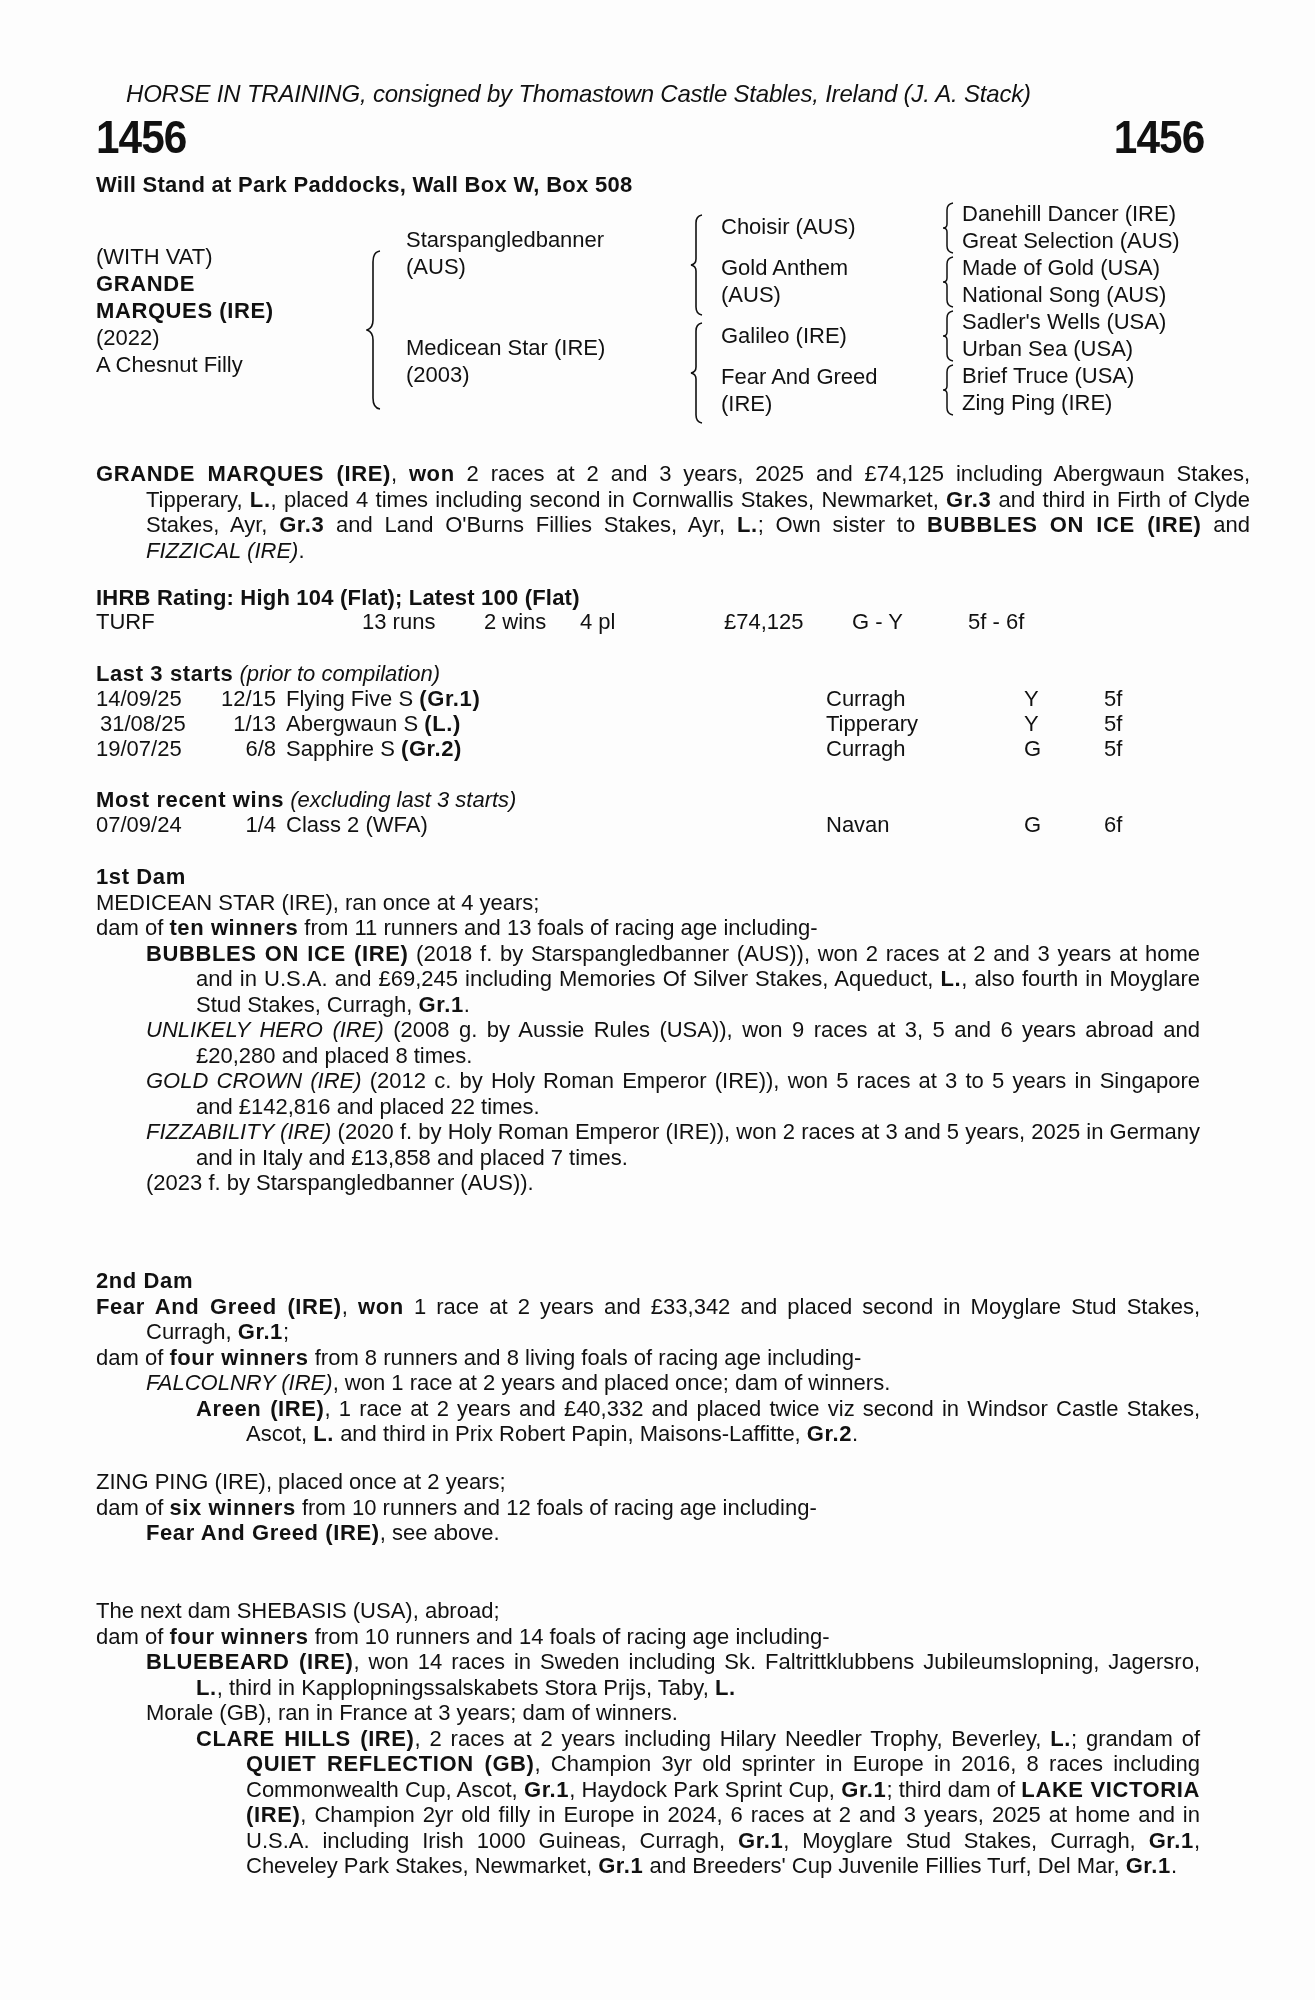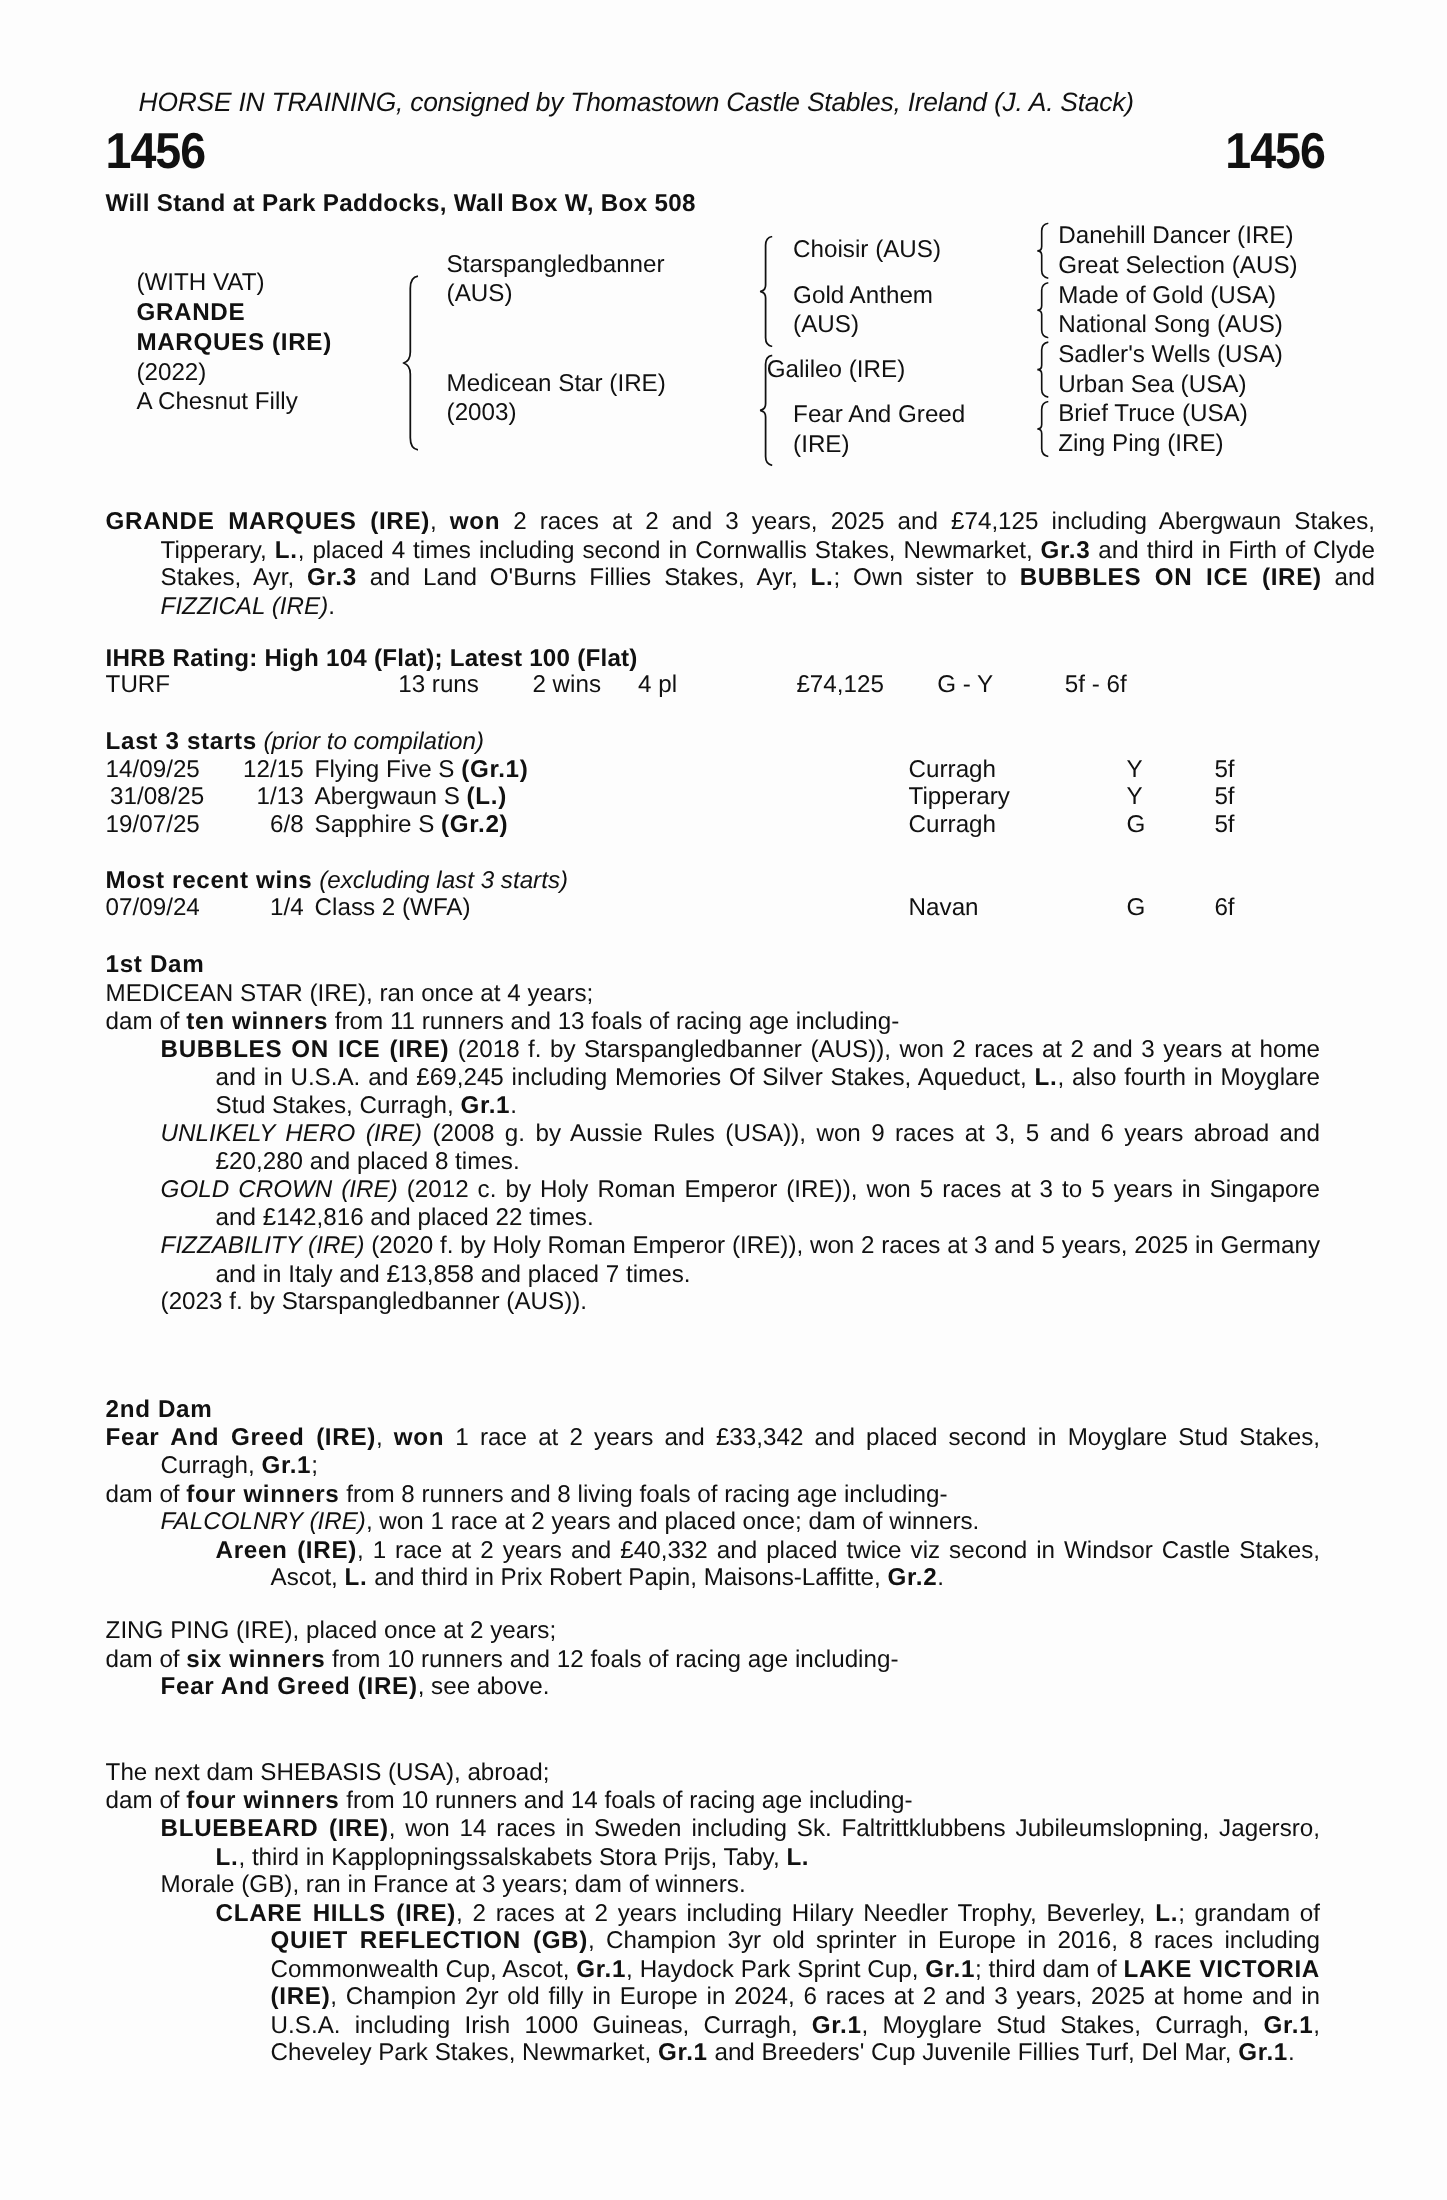--- a/index.html
+++ b/index.html
@@ -26,21 +26,21 @@
 </head>
 <body>
 
 <div class="page">
 
   <div class="abs hdr-italic" style="left:30px; top:80px;">HORSE IN TRAINING, consigned by Thomastown Castle Stables, Ireland (J. A. Stack)</div>
   <div class="abs lot" style="left:0; top:110px;">1456</div>
   <div class="abs lot lot-r" style="right:-4px; top:110px;">1456</div>
   <div class="abs stand" style="left:0; top:172px;">Will Stand at Park Paddocks, Wall Box W, Box 508</div>
 
-  <div class="abs ped" style="left:0; top:243px; width:230px; line-height:27px;margin-left:28px;">
+  <div class="abs ped" style="left:0; top:243px; width:230px; line-height:27px;">
     <div>(WITH VAT)</div>
     <div class="bb">GRANDE</div>
     <div class="bb">MARQUES (IRE)</div>
     <div>(2022)</div>
     <div>A Chesnut Filly</div>
   </div>
 
   <svg class="brace" style="left:270px; top:250px;" width="16" height="160" viewBox="0 0 16 160">
     <path d="M14 1 Q7 2 7 12 L7 70 Q7 78 1 80 Q7 82 7 90 L7 148 Q7 158 14 159" fill="none" stroke="#111" stroke-width="1.6"></path>
   </svg>
@@ -58,21 +58,21 @@
   </svg>
   <div class="abs ped" style="left:625px; top:213px;">Choisir (AUS)</div>
   <div class="abs ped" style="left:625px; top:254px;">
     <div>Gold Anthem</div>
     <div>(AUS)</div>
   </div>
 
   <svg class="brace" style="left:594px; top:322px;" width="14" height="102" viewBox="0 0 14 102">
     <path d="M12 1 Q6 2 6 9 L6 45 Q6 50 1 51 Q6 52 6 57 L6 93 Q6 100 12 101" fill="none" stroke="#111" stroke-width="1.6"></path>
   </svg>
-  <div class="abs ped" style="left:601px; top:322px;">Galileo (IRE)</div>
+  <div class="abs ped" style="left:625px; top:322px;">Galileo (IRE)</div>
   <div class="abs ped" style="left:625px; top:363px;">
     <div>Fear And Greed</div>
     <div>(IRE)</div>
   </div>
 
   <svg class="brace" style="left:846px; top:202px;" width="12" height="52" viewBox="0 0 12 52">
     <path d="M11 1 Q5 2 5 8 L5 22 Q5 26 1 26 Q5 26 5 30 L5 44 Q5 50 11 51" fill="none" stroke="#111" stroke-width="1.5"></path>
   </svg>
   <svg class="brace" style="left:846px; top:256px;" width="12" height="52" viewBox="0 0 12 52">
     <path d="M11 1 Q5 2 5 8 L5 22 Q5 26 1 26 Q5 26 5 30 L5 44 Q5 50 11 51" fill="none" stroke="#111" stroke-width="1.5"></path>

